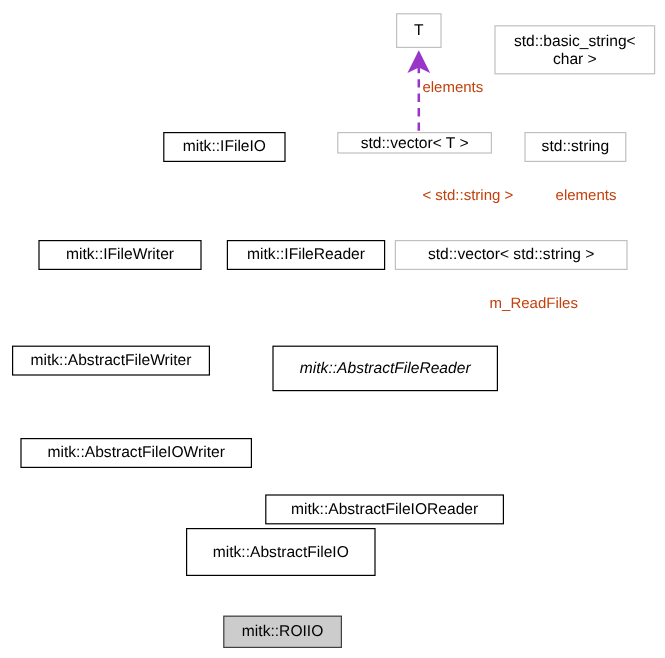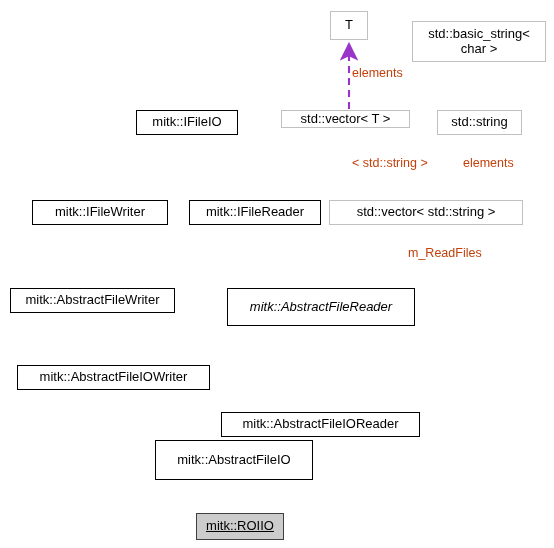--- a/index.html
+++ b/index.html
@@ -193,21 +193,21 @@
   </div>
 
   <div class="node node-solid" style="left:221px; top:365px; width:199px; height:25px;margin-top:47px;">
     <span>mitk::AbstractFileIOReader</span>
   </div>
 
   <div class="node node-solid" style="left:155px; top:440px; width:158px; height:40px;">
     <span>mitk::AbstractFileIO</span>
   </div>
 
-  <div class="node node-current" style="left:196px; top:513px; width:88px; height:27px;text-decoration:underline;">
+  <div class="node node-current" style="left:186px; top:513px; width:99px; height:27px;">
     <span>mitk::ROIIO</span>
   </div>
 
   <div class="edge-label" style="left:352px; top:66px;">elements</div>
 
   <div class="edge-label" style="left:352px; top:156px;">&lt; std::string &gt;</div>
 
   <div class="edge-label" style="left:463px; top:156px;">elements</div>
 
   <div class="edge-label" style="left:388px; top:246px;padding-left:20px;">m_ReadFiles</div>

